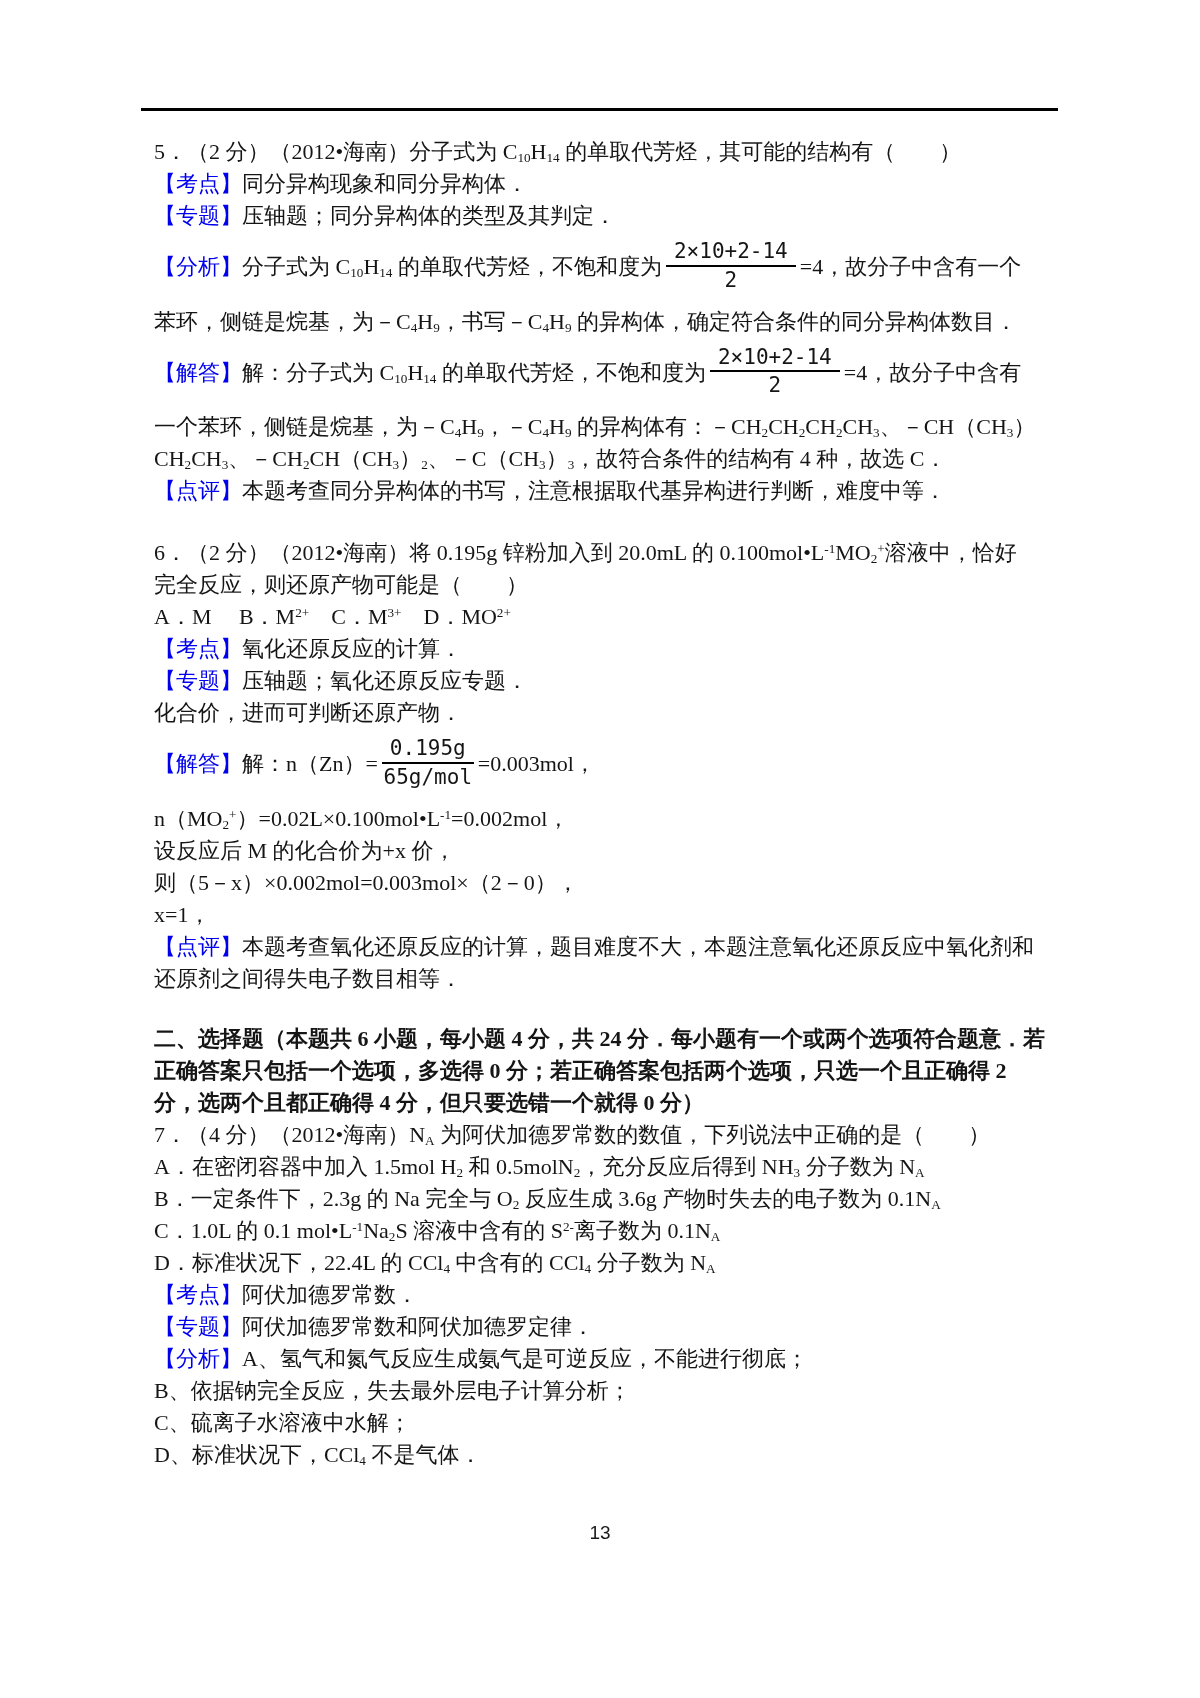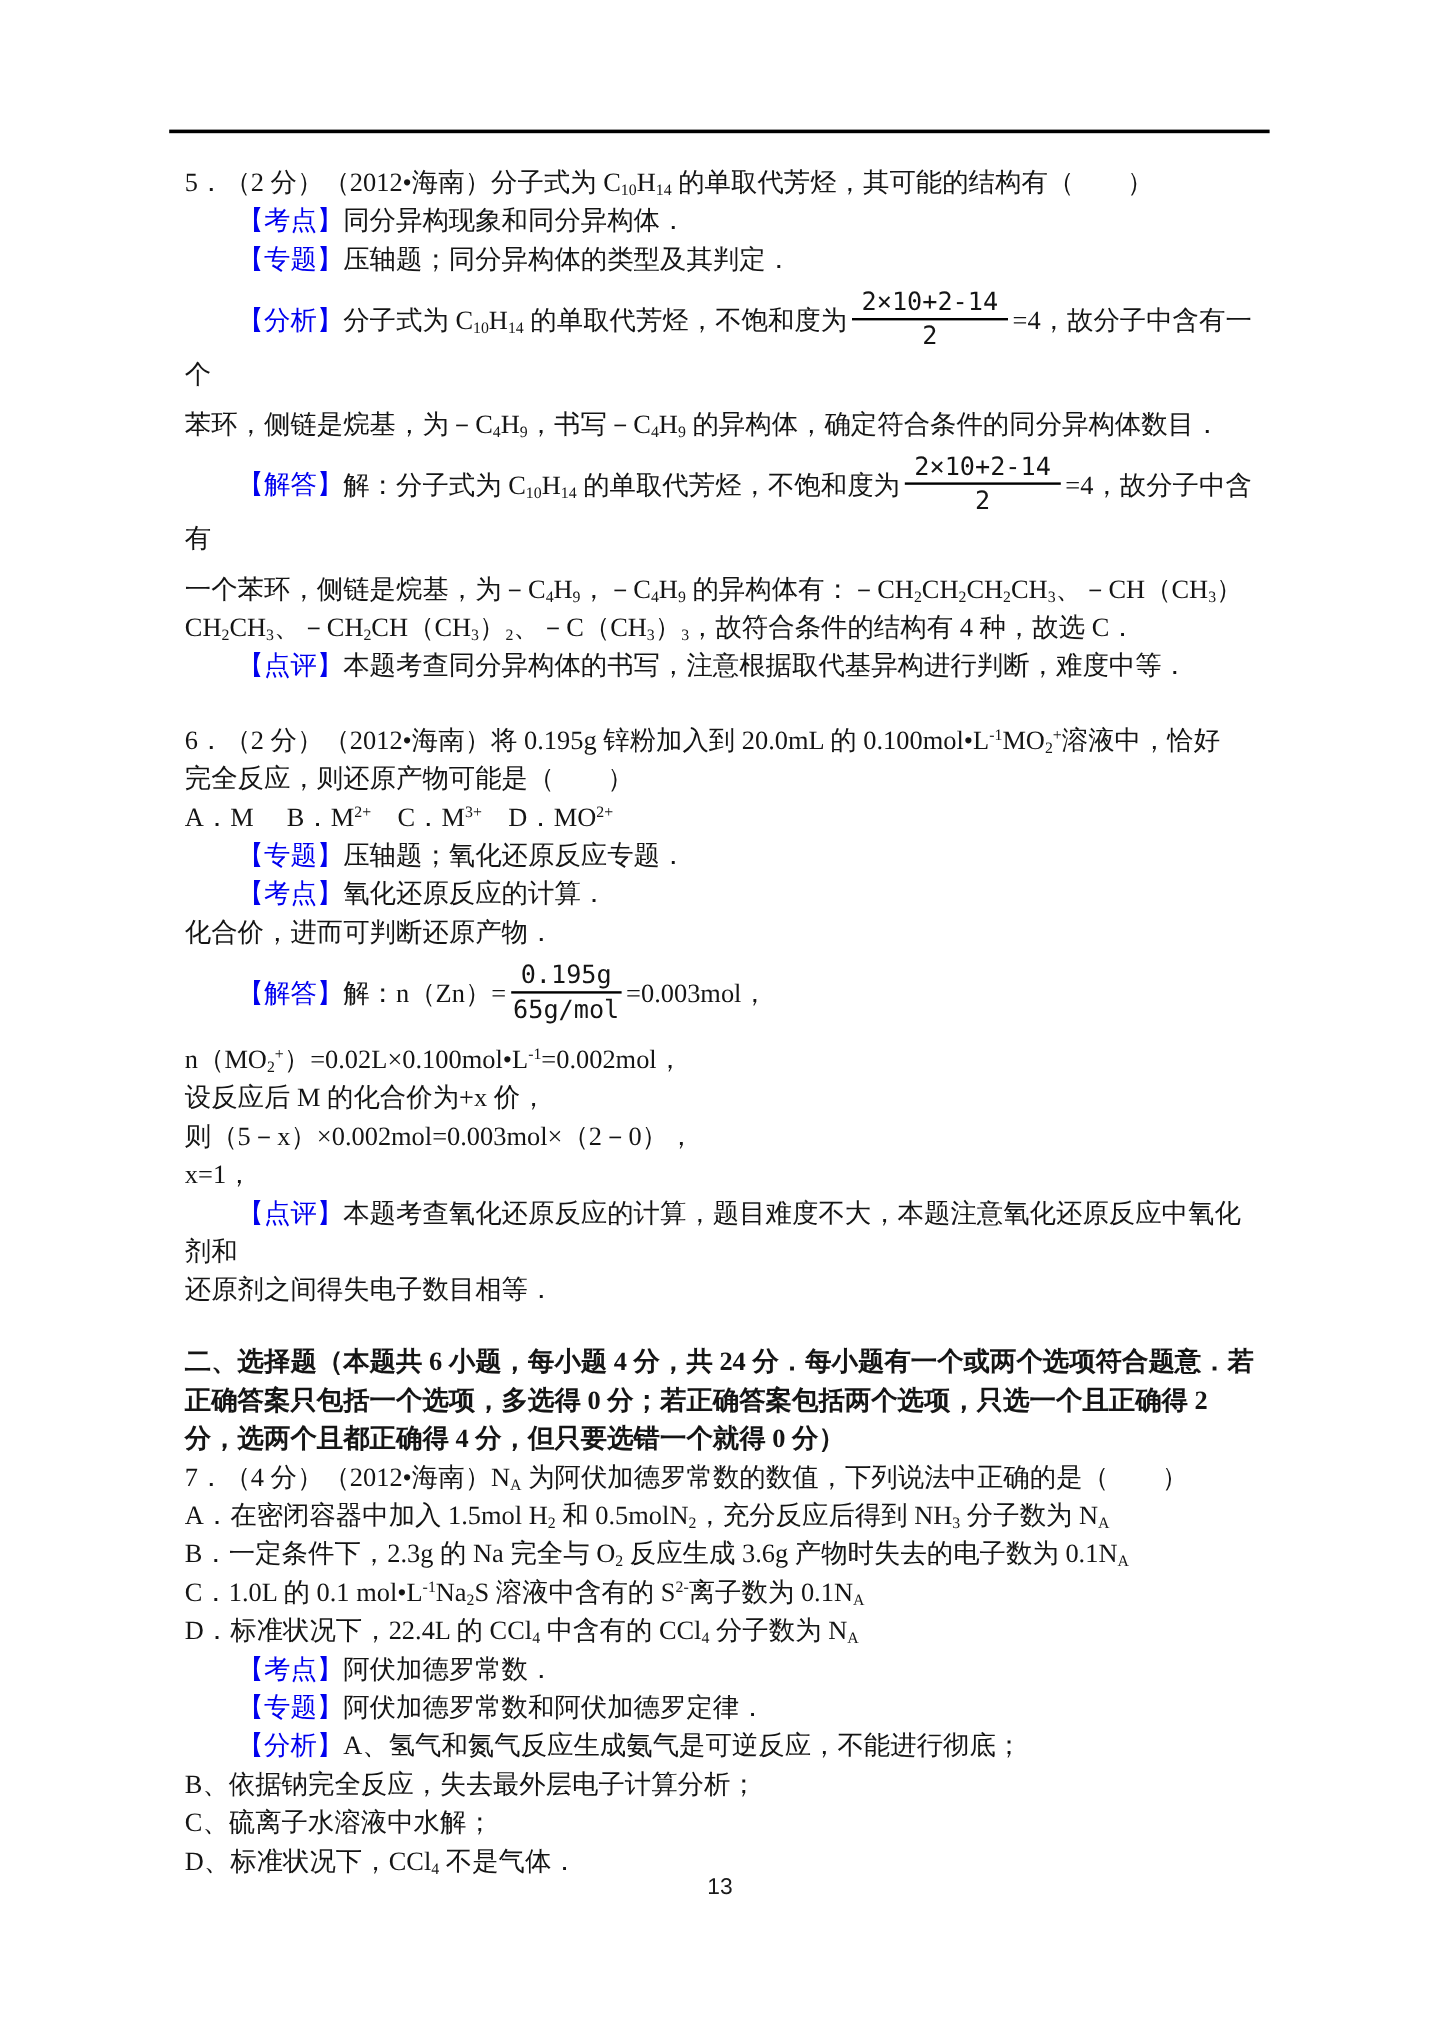--- a/index.html
+++ b/index.html
@@ -24,41 +24,41 @@
     position: absolute;
     left: 154px;
     top: 136px;
     width: 900px;
     font-size: 22px;
     line-height: 32px;
   }
   .line { min-height: 32px; white-space: normal; }
   .line.bold { font-weight: bold; }
   .line.frac-line { margin: 10px 0; }
-  .blabel { color: #0000EE; margin-left: 44px; }
+  .blabel { color: #0000EE; }
   sub, sup { font-size: 0.60em; line-height: 0; }
   sub { vertical-align: -0.25em; }
   sup { vertical-align: 0.55em; }
   .frac {
     display: inline-block;
     vertical-align: middle;
     text-align: center;
     margin: 0 4px;
     font-family: "DejaVu Sans Mono", monospace;
     font-size: 21px;
     line-height: 1.18;
     transform: translateY(-3px);
   }
   .frac .num { display: block; border-bottom: 2px solid #000000; padding: 0 8px 1px 8px; }
   .frac .den { display: block; padding-top: 1px; }
   .spacer { width: 100%; }
   .page-number {
     position: absolute;
     left: 0;
-    top: 1562px;
+    top: 1522px;
     width: 1200px;
     text-align: center;
     font-family: "Liberation Sans", "DejaVu Sans", sans-serif;
     font-size: 19px;
     color: #1a1a1a;
   }
 </style>
 </head>
 <body>
 
@@ -71,22 +71,22 @@
       <div class="line frac-line"><span class="blabel" style="color: rgb(0, 0, 238);">【分析】</span><span>分子式为 C</span><sub>10</sub><span>H</span><sub>14</sub><span> 的单取代芳烃，不饱和度为</span><span class="frac"><span class="num">2×10+2-14</span><span class="den">2</span></span><span>=4，故分子中含有一个</span></div>
       <div class="line"><span>苯环，侧链是烷基，为－C</span><sub>4</sub><span>H</span><sub>9</sub><span>，书写－C</span><sub>4</sub><span>H</span><sub>9</sub><span> 的异构体，确定符合条件的同分异构体数目．</span></div>
       <div class="line frac-line"><span class="blabel" style="color: rgb(0, 0, 238);">【解答】</span><span>解：分子式为 C</span><sub>10</sub><span>H</span><sub>14</sub><span> 的单取代芳烃，不饱和度为</span><span class="frac"><span class="num">2×10+2-14</span><span class="den">2</span></span><span>=4，故分子中含有</span></div>
       <div class="line"><span>一个苯环，侧链是烷基，为－C</span><sub>4</sub><span>H</span><sub>9</sub><span>，－C</span><sub>4</sub><span>H</span><sub>9</sub><span> 的异构体有：－CH</span><sub>2</sub><span>CH</span><sub>2</sub><span>CH</span><sub>2</sub><span>CH</span><sub>3</sub><span>、－CH（CH</span><sub>3</sub><span>）</span></div>
       <div class="line"><span>CH</span><sub>2</sub><span>CH</span><sub>3</sub><span>、－CH</span><sub>2</sub><span>CH（CH</span><sub>3</sub><span>）</span><sub>2</sub><span>、－C（CH</span><sub>3</sub><span>）</span><sub>3</sub><span>，故符合条件的结构有 4 种，故选 C．</span></div>
       <div class="line"><span class="blabel" style="color: rgb(0, 0, 238);">【点评】</span><span>本题考查同分异构体的书写，注意根据取代基异构进行判断，难度中等．</span></div>
       <div class="spacer" style="height: 30px;"></div>
       <div class="line"><span>6．（2 分）（2012•海南）将 0.195g 锌粉加入到 20.0mL 的 0.100mol•L</span><sup>-1</sup><span>MO</span><sub>2</sub><sup>+</sup><span>溶液中，恰好</span></div>
       <div class="line"><span>完全反应，则还原产物可能是（　　）</span></div>
       <div class="line"><span>A．M　 B．M</span><sup>2+</sup><span>　C．M</span><sup>3+</sup><span>　D．MO</span><sup>2+</sup></div>
+      <div class="line"><span class="blabel" style="color: rgb(0, 0, 238);">【考点】</span><span>氧化还原反应的计算．</span></div>
       <div class="line"><span class="blabel" style="color: rgb(0, 0, 238);">【专题】</span><span>压轴题；氧化还原反应专题．</span></div>
-      <div class="line"><span class="blabel" style="color: rgb(0, 0, 238);">【考点】</span><span>氧化还原反应的计算．</span></div>
       <div class="line"><span>化合价，进而可判断还原产物．</span></div>
       <div class="line frac-line"><span class="blabel" style="color: rgb(0, 0, 238);">【解答】</span><span>解：n（Zn）=</span><span class="frac"><span class="num">0.195g</span><span class="den">65g/mol</span></span><span>=0.003mol，</span></div>
       <div class="line"><span>n（MO</span><sub>2</sub><sup>+</sup><span>）=0.02L×0.100mol•L</span><sup>-1</sup><span>=0.002mol，</span></div>
       <div class="line"><span>设反应后 M 的化合价为+x 价，</span></div>
       <div class="line"><span>则（5－x）×0.002mol=0.003mol×（2－0），</span></div>
       <div class="line"><span>x=1，</span></div>
       <div class="line"><span class="blabel" style="color: rgb(0, 0, 238);">【点评】</span><span>本题考查氧化还原反应的计算，题目难度不大，本题注意氧化还原反应中氧化剂和</span></div>
       <div class="line"><span>还原剂之间得失电子数目相等．</span></div>
       <div class="spacer" style="height: 28px;"></div>
       <div class="line bold"><span>二、选择题（本题共 6 小题，每小题 4 分，共 24 分．每小题有一个或两个选项符合题意．若</span></div>

